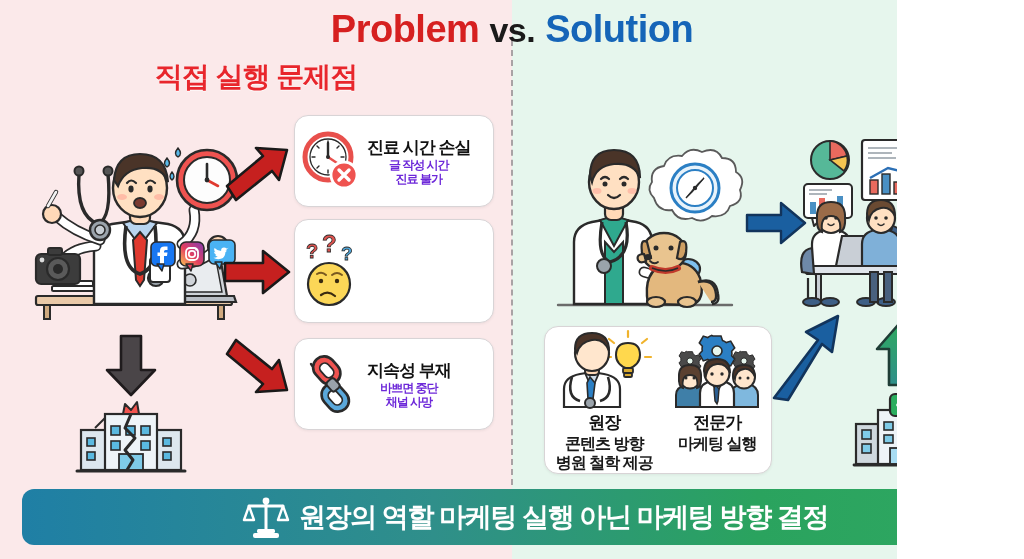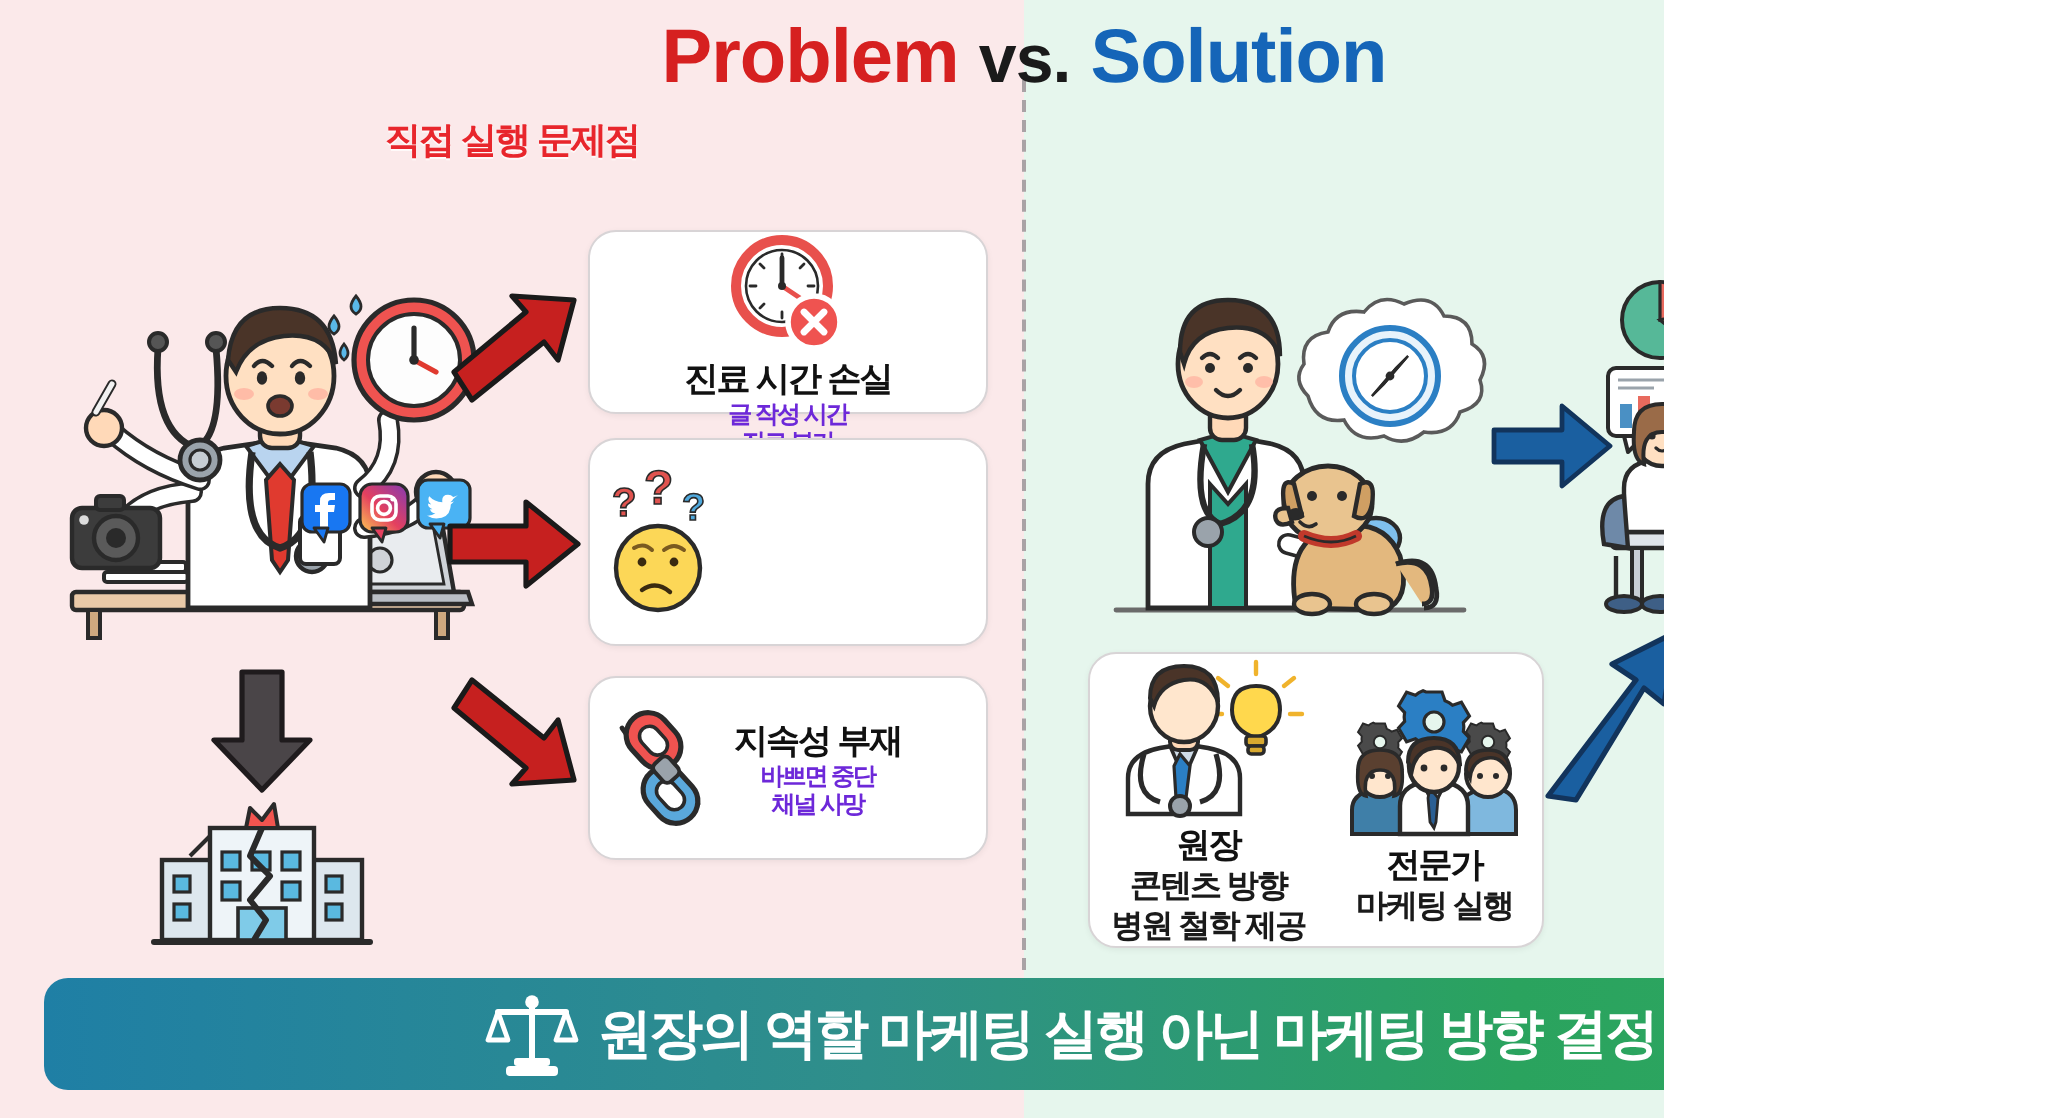--- a/index.html
+++ b/index.html
@@ -3,21 +3,21 @@
 <meta charset="utf-8">
 <style>
   * { box-sizing: border-box; margin: 0; padding: 0; }
   body {
     width: 1024px; height: 559px;
     font-family: "Liberation Sans", "DejaVu Sans", sans-serif;
     overflow: hidden;
     position: relative;
     background: #fff;
   }
-  #stage { position: absolute; inset: 0; width: 832px; height: 559px; overflow: hidden; }
+  #stage { position: absolute; inset: 0; width: 897px; height: 559px; overflow: hidden; }
 
   
   .half { position: absolute; top: 0; height: 559px; }
   .half-left  { left: 0;   width: 512px; background: #fbe9ea; }
   .half-right { left: 512px; width: 512px; background: #e6f6ed; }
   .divider {
     position: absolute; left: 511px; top: 40px; width: 0; height: 455px;
     border-left: 2px dashed #a9a2a5;
   }
 
@@ -27,40 +27,40 @@
     text-align: center;
     font-size: 38px; font-weight: bold; letter-spacing: -0.5px;
     white-space: nowrap;
   }
   .t-problem  { color: #d62020; }
   .t-vs       { color: #1a1a1a; font-size: 34px; }
   .t-solution { color: #1565b8; }
 
   .subhead {
     position: absolute; top: 58px;
-    font-size: 18px; font-weight: bold; white-space: nowrap;
+    font-size: 28px; font-weight: bold; white-space: nowrap;
     letter-spacing: -1px;
   }
   .sub-left  { left: 0; width: 512px; text-align: center; color: #e8262c;
                text-shadow: 0 1px 0 rgba(255,255,255,.7); }
   .sub-right { left: 512px; width: 512px; text-align: center; color: #1565b8;
                text-shadow: 0 1px 0 rgba(255,255,255,.7); }
 
   
   .card {
     position: absolute; background: #fff;
     border: 1.5px solid #d8d4d6; border-radius: 14px;
     box-shadow: 0 1px 3px rgba(0,0,0,.06);
     display: flex; align-items: center;
   }
   .card-text { display: flex; flex-direction: column; align-items: center; justify-content: center; }
   .card-title { font-size: 17px; font-weight: bold; color: #111; letter-spacing: -1px; white-space: nowrap; }
   .card-line  { font-size: 12px; font-weight: bold; color: #6d28d9; letter-spacing: -1px; white-space: nowrap; line-height: 1.15; }
 
-  .p-card1 { left: 294px; top: 115px; width: 200px; height: 92px; flex-direction: column; }
+  .p-card1 { left: 294px; top: 115px; width: 200px; height: 92px; }
   .p-card2 { left: 294px; top: 219px; width: 200px; height: 104px; }
   .p-card3 { left: 294px; top: 338px; width: 200px; height: 92px; }
 
   .icon-box { width: 72px; display: flex; align-items: center; justify-content: center; flex: none; }
 
   
   .banner {
     position: absolute; left: 22px; top: 489px; width: 981px; height: 56px;
     border-radius: 12px;
     background: linear-gradient(90deg, #1f7fa5 0%, #2f8f8a 42%, #2aa35e 75%, #2fa862 100%);
@@ -69,21 +69,21 @@
   .banner-text {
     color: #fff; font-size: 27px; font-weight: bold; letter-spacing: -1.4px;
     white-space: nowrap;
   }
 
   
   .s-card {
     position: absolute; left: 544px; top: 326px; width: 228px; height: 148px;
     background: #fff; border: 1.5px solid #d8d4d6; border-radius: 14px;
     box-shadow: 0 1px 3px rgba(0,0,0,.06);
-    display: flex; align-items: center; justify-content: space-around;
+    display: flex; align-items: flex-start; justify-content: space-around;
     padding-top: 6px;
   }
   .role { display: flex; flex-direction: column; align-items: center; }
   .role-name { font-size: 17px; font-weight: bold; color: #111; letter-spacing: -1px; margin-top: 2px; }
   .role-line { font-size: 16px; font-weight: bold; color: #1a1a1a; letter-spacing: -1px; line-height: 1.2; white-space: nowrap;}
 
   svg { display: block; overflow: visible; }
   .abs { position: absolute; }
 </style>
 </head>

